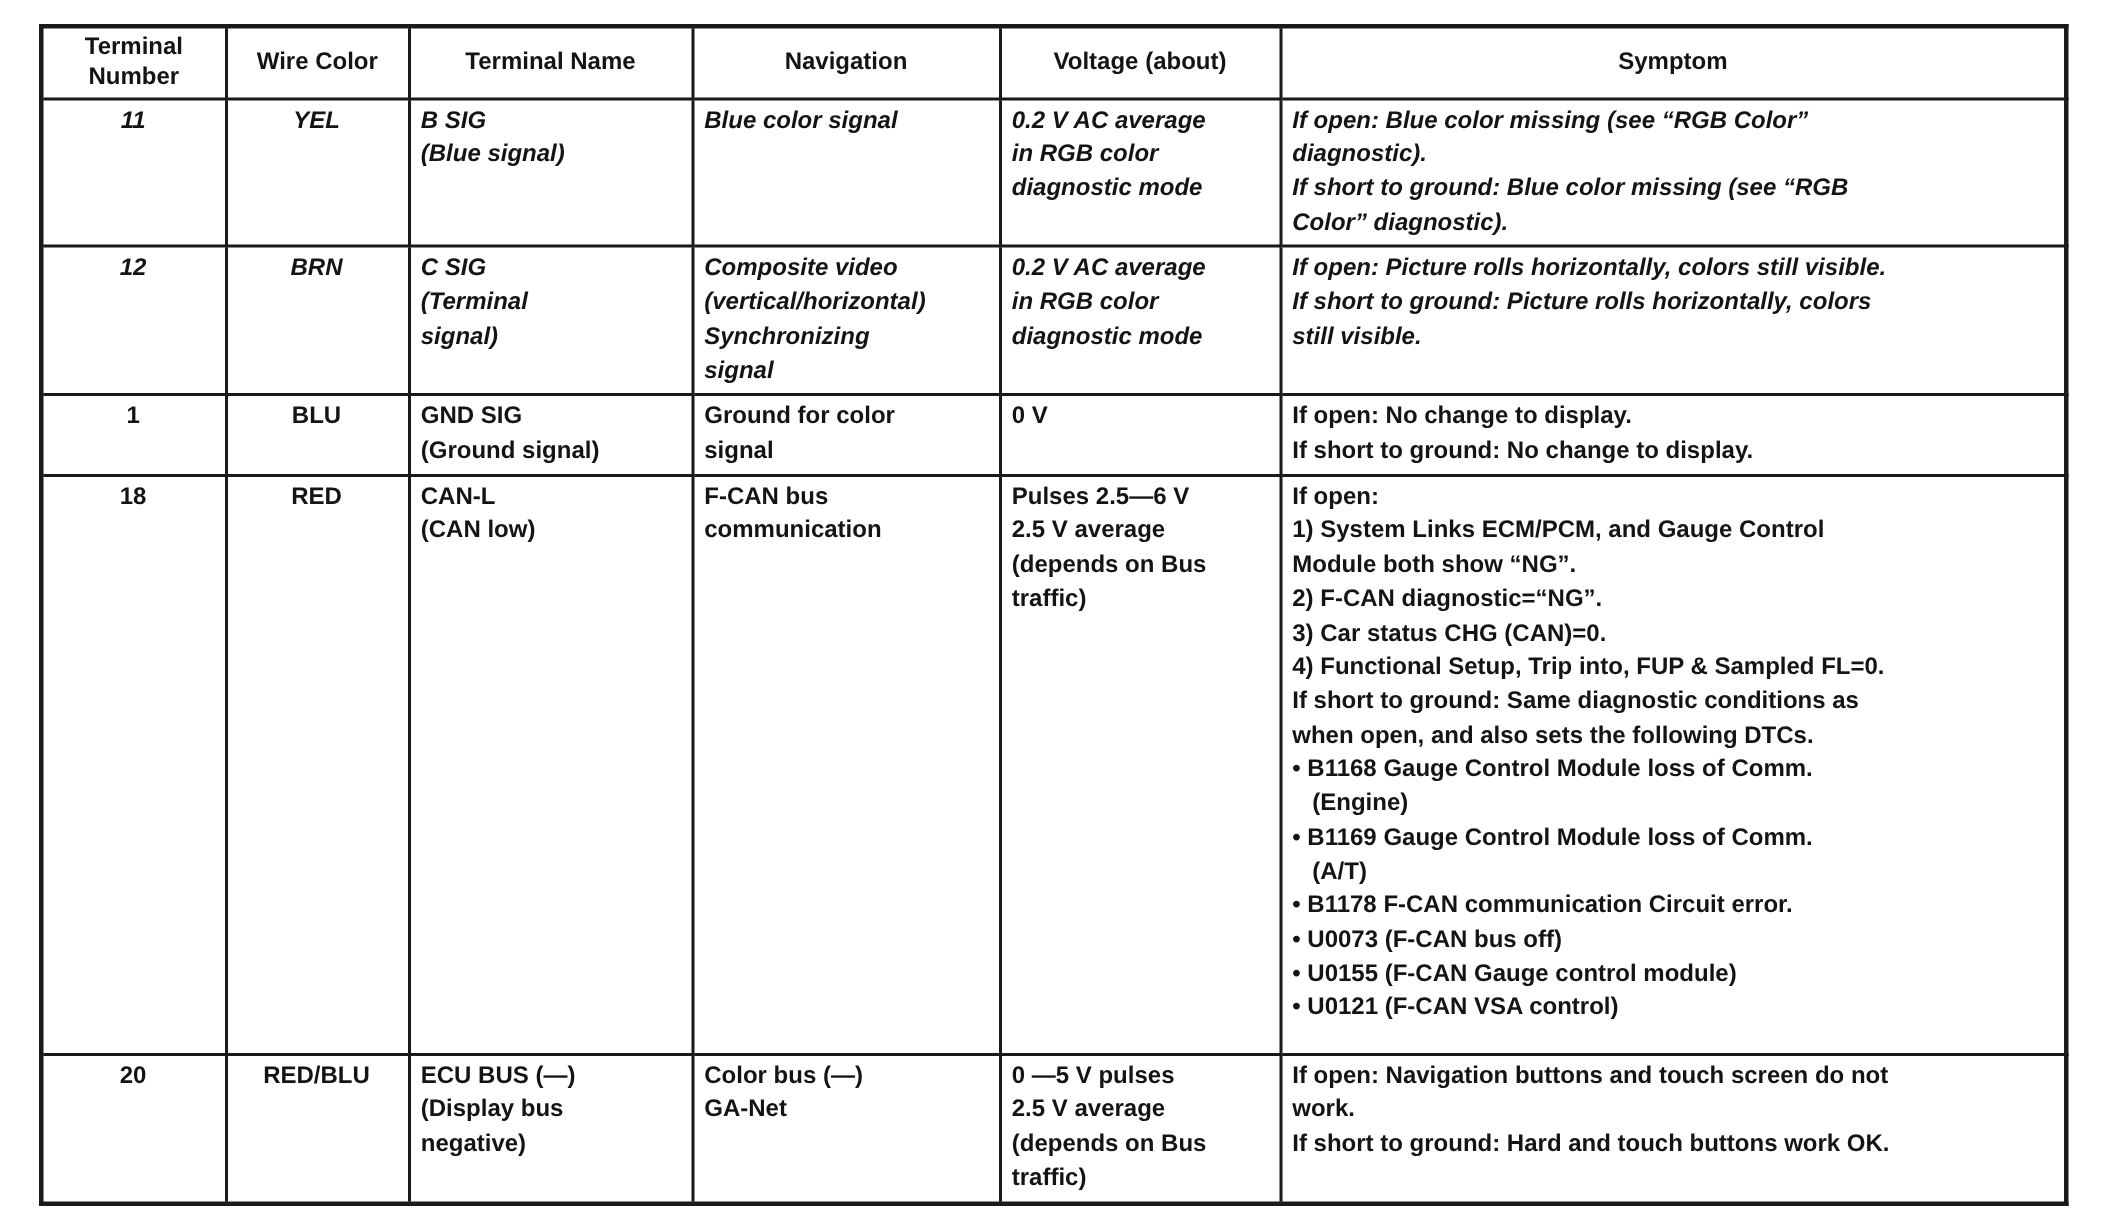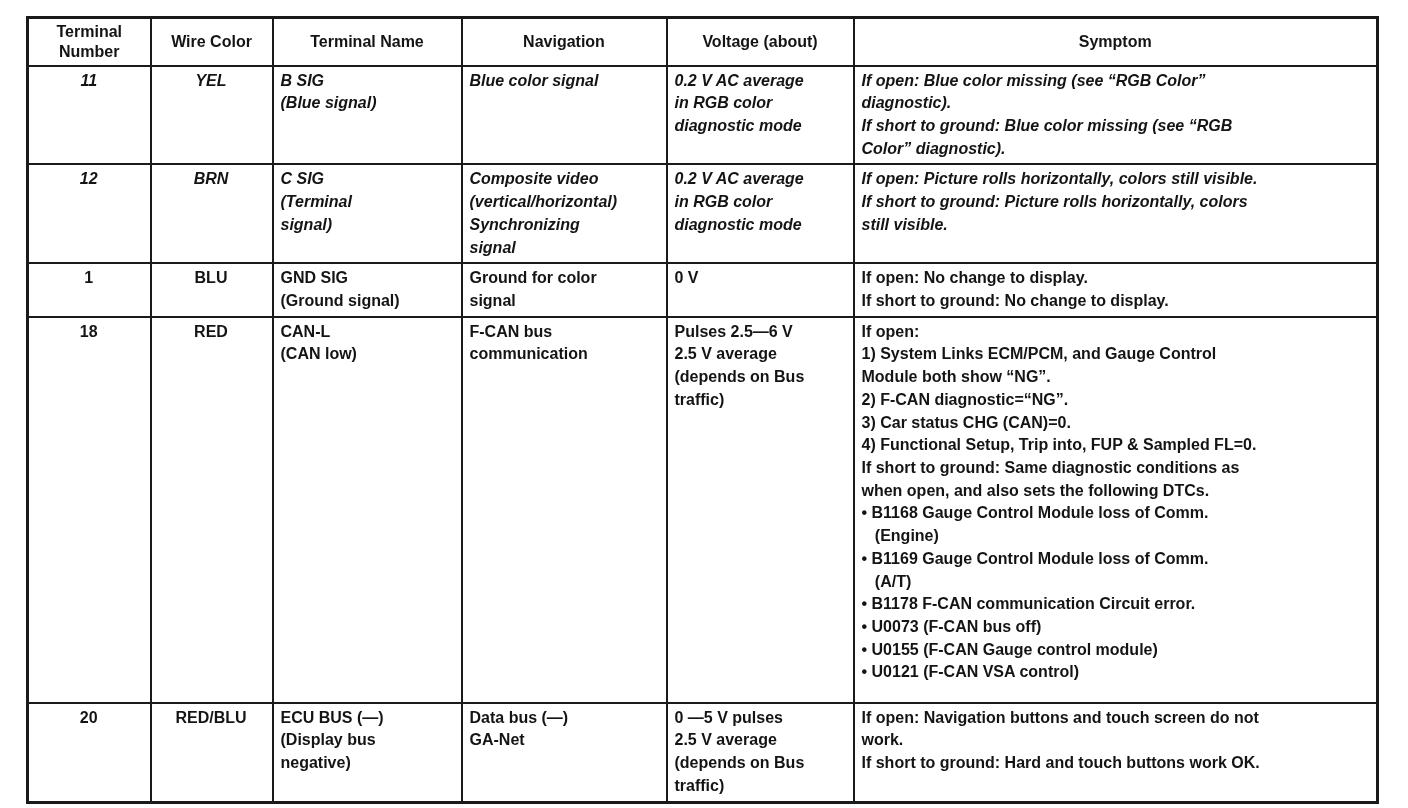--- a/index.html
+++ b/index.html
@@ -145,21 +145,21 @@
 • U0073 (F-CAN bus off)
 • U0155 (F-CAN Gauge control module)
 • U0121 (F-CAN VSA control)</td>
       </tr>
       <tr class="h-r5">
         <td class="c-center">20</td>
         <td class="c-center">RED/BLU</td>
         <td>ECU BUS (—)
 (Display bus
 negative)</td>
-        <td>Data bus (—)
+        <td>Color bus (—)
 GA-Net</td>
         <td>0 —5 V pulses
 2.5 V average
 (depends on Bus
 traffic)</td>
         <td>If open: Navigation buttons and touch screen do not
 work.
 If short to ground: Hard and touch buttons work OK.</td>
       </tr>
     </tbody>

